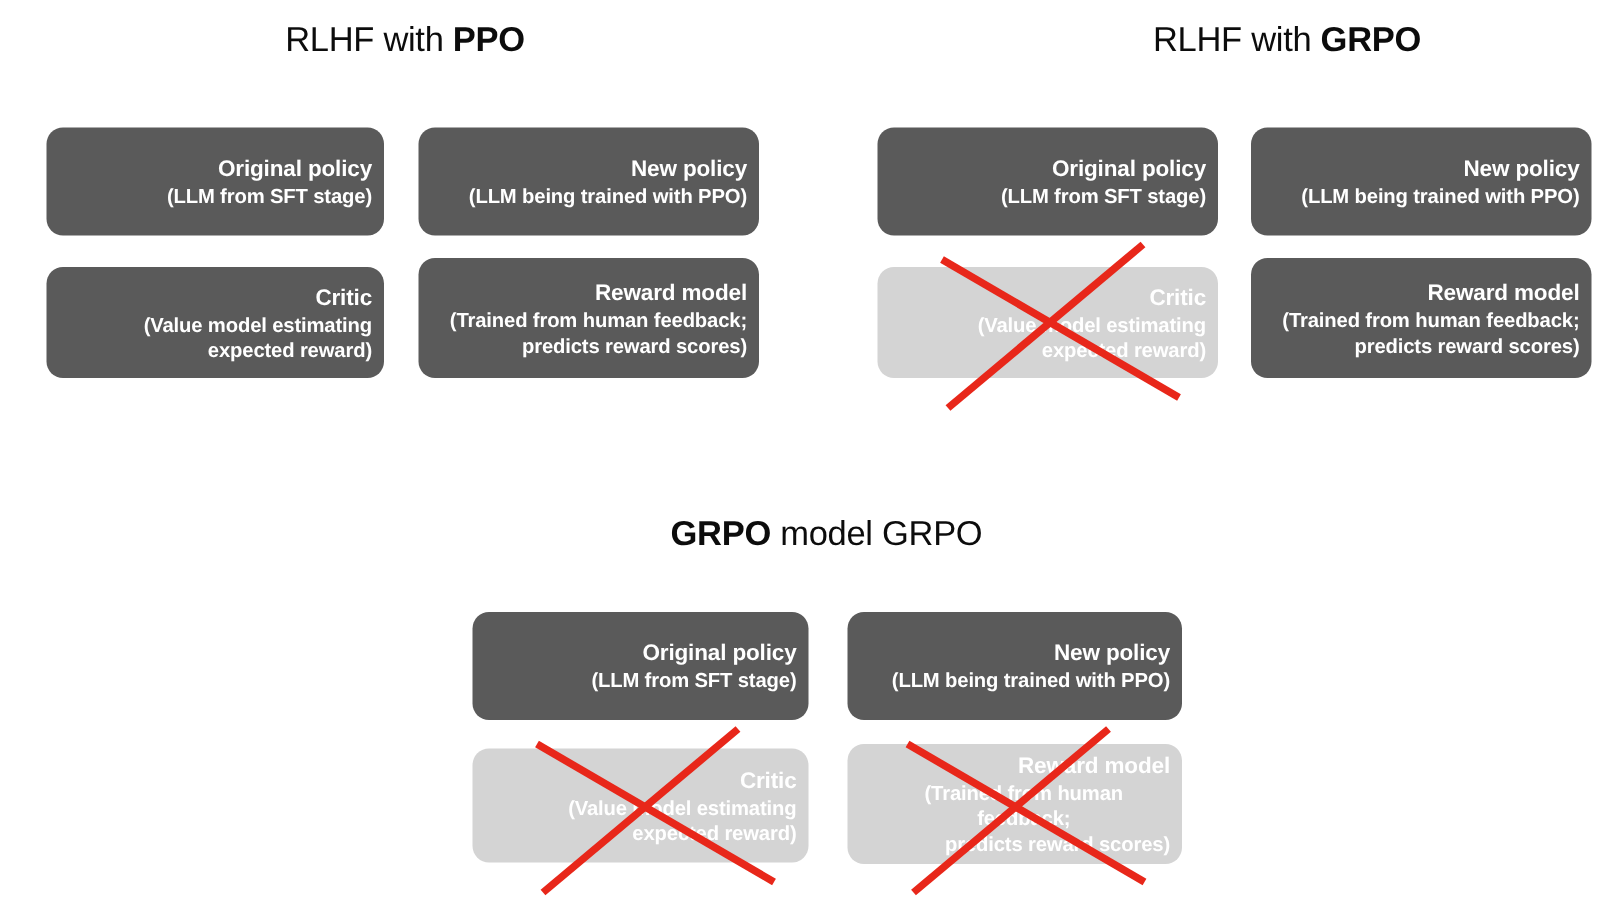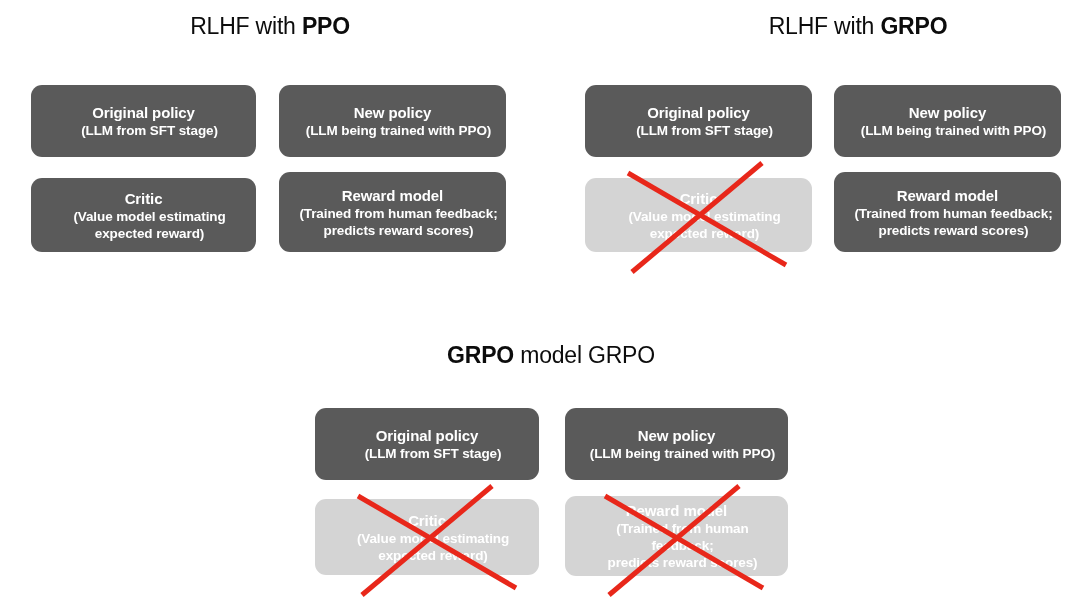--- a/index.html
+++ b/index.html
@@ -40,21 +40,21 @@
   #title-grpo { left: 836px; top: 13px; margin-left: 22px; }
   #title-rlvr { left: 551px; top: 342px; }
 
   
   .box {
     position: absolute;
     border-radius: 11px;
     box-sizing: border-box;
     display: flex;
     flex-direction: column;
-    align-items: center;
+    align-items: flex-end;
     justify-content: center;
     text-align: center;
     padding: 4px 8px;
     color: #ffffff;
     background: #5a5a5a;
   }
   .box.muted {
     background: #d4d4d4;
   }
   .box .box-title {

